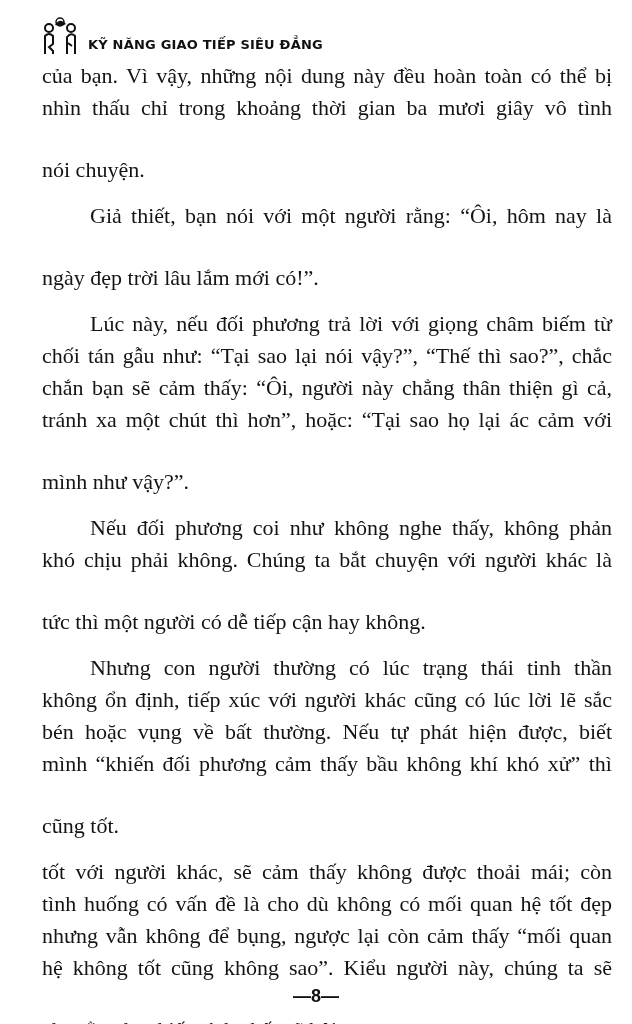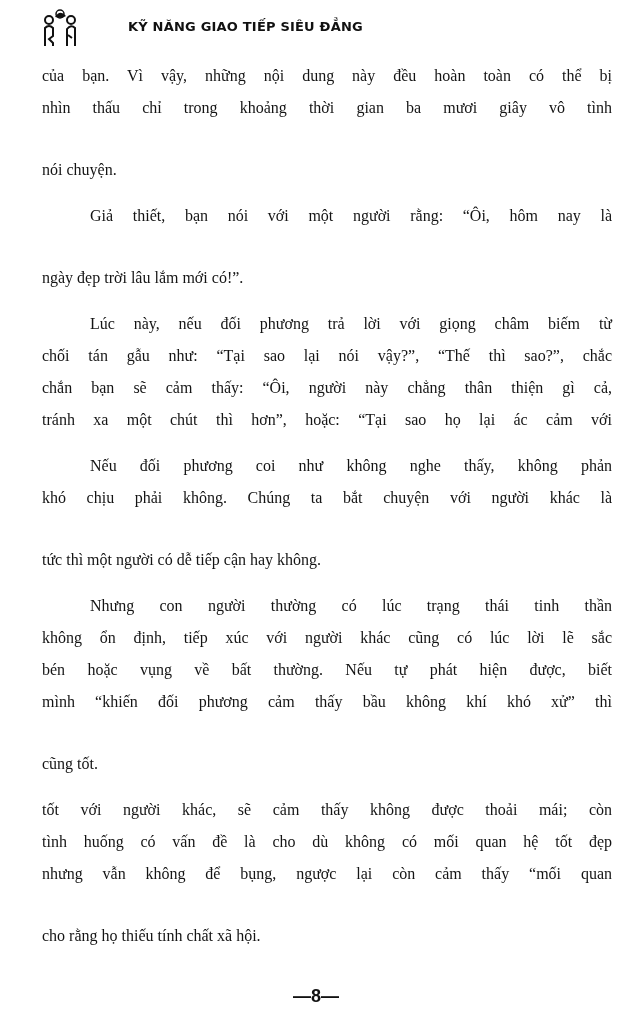--- a/index.html
+++ b/index.html
@@ -1,28 +1,28 @@
 <!DOCTYPE html>
 <html><head>
 <meta charset="utf-8">
 <style>
   html, body { margin: 0; padding: 0; }
   body {
     width: 632px; height: 1024px; background: #ffffff; position: relative; overflow: hidden;
     font-family: "Liberation Serif", "DejaVu Serif", serif; color: #141414;
   }
-  .header { position: absolute; left: 40px; top: 6px; height: 44px; display: flex; align-items: center; gap: 40px; }
+  .header { position: absolute; left: 40px; top: 12px; height: 44px; display: flex; align-items: flex-end; }
   .logo { width: 42px; height: 40px; }
   .header-title {
     font-family: "DejaVu Sans", sans-serif; font-weight: bold; font-size: 13px;
     letter-spacing: 0.2px; margin-left: 6px; margin-bottom: 4px; color: #111;
   }
   .body-text { position: absolute; left: 42px; top: 60px; width: 570px; }
   .line {
-    height: 32px; line-height: 32px; font-size: 16px; white-space: nowrap;
+    height: 32px; line-height: 32px; font-size: 22px; white-space: nowrap;
     text-align: justify; text-align-last: justify; overflow: visible;
   }
   .line.last { text-align-last: left; margin-top: 30px; }
   .line.indent { padding-left: 48px; }
   .para { margin-bottom: 14px; }
   .page-num {
     position: absolute; left: 0; width: 632px; top: 986px; text-align: center;
     font-family: "Liberation Sans", sans-serif; font-weight: bold; font-size: 18px; color: #111;
   }
 </style>
@@ -49,34 +49,36 @@
     </div>
     <div class="para">
       <div class="line indent">Giả thiết, bạn nói với một người rằng: “Ôi, hôm nay là</div>
       <div class="line last">ngày đẹp trời lâu lắm mới có!”.</div>
     </div>
     <div class="para">
       <div class="line indent">Lúc này, nếu đối phương trả lời với giọng châm biếm từ</div>
       <div class="line">chối tán gẫu như: “Tại sao lại nói vậy?”, “Thế thì sao?”, chắc</div>
       <div class="line">chắn bạn sẽ cảm thấy: “Ôi, người này chẳng thân thiện gì cả,</div>
       <div class="line">tránh xa một chút thì hơn”, hoặc: “Tại sao họ lại ác cảm với</div>
+      <div class="line last">mình như vậy?”.</div>
     </div>
     <div class="para">
       <div class="line indent">Nếu đối phương coi như không nghe thấy, không phản</div>
       <div class="line">khó chịu phải không. Chúng ta bắt chuyện với người khác là</div>
       <div class="line last">tức thì một người có dễ tiếp cận hay không.</div>
     </div>
     <div class="para">
       <div class="line indent">Nhưng con người thường có lúc trạng thái tinh thần</div>
       <div class="line">không ổn định, tiếp xúc với người khác cũng có lúc lời lẽ sắc</div>
       <div class="line">bén hoặc vụng về bất thường. Nếu tự phát hiện được, biết</div>
       <div class="line">mình “khiến đối phương cảm thấy bầu không khí khó xử” thì</div>
       <div class="line last">cũng tốt.</div>
     </div>
     <div class="para">
       <div class="line">tốt với người khác, sẽ cảm thấy không được thoải mái; còn</div>
       <div class="line">tình huống có vấn đề là cho dù không có mối quan hệ tốt đẹp</div>
       <div class="line">nhưng vẫn không để bụng, ngược lại còn cảm thấy “mối quan</div>
+      <div class="line">hệ không tốt cũng không sao”. Kiểu người này, chúng ta sẽ</div>
       <div class="line last">cho rằng họ thiếu tính chất xã hội.</div>
     </div>
   </div>
 
 <div class="page-num">—8—</div>
 
 </body></html>

